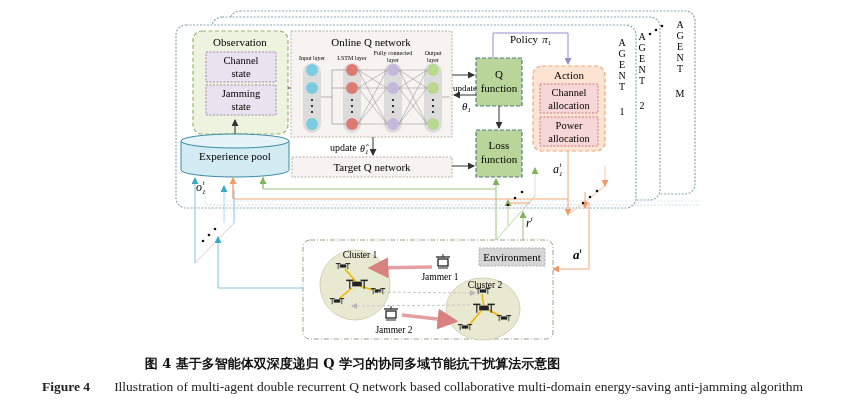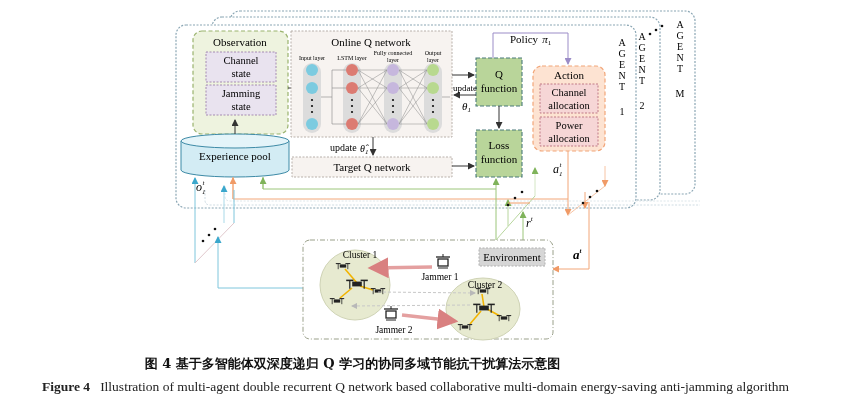--- a/index.html
+++ b/index.html
@@ -4,21 +4,21 @@
 <style>
   html, body { margin:0; padding:0; background:#ffffff; }
   body { width:865px; height:414px; position:relative; overflow:hidden;
          font-family:"Liberation Serif", "DejaVu Serif", serif; color:#222; }
   #stage { position:absolute; left:0; top:0; width:865px; height:414px; }
   svg text { font-family:"Liberation Serif", "DejaVu Serif", serif; }
   .cap-cn { position:absolute; left:0; width:705px; top:355px; text-align:center;
             font-family:"DejaVu Serif", serif; font-weight:bold; font-size:13px; color:#111; }
   .cap-en { position:absolute; left:42px; top:378px; width:790px; font-size:13.5px; line-height:17px;
             font-family:"Liberation Serif", "DejaVu Serif", serif; color:#222; }
-  .cap-en b { font-weight:bold; margin-right:10px; }
+  .cap-en b { font-weight:bold; margin-right:24px; }
 </style>
 </head>
 <body>
 
 <svg id="stage" width="865" height="414" viewBox="0 0 865 414">
   <defs>
     <marker id="ah-dark" markerWidth="7" markerHeight="7" refX="6" refY="3.5" orient="auto">
         <path d="M0,0 L7,3.5 L0,7 z" fill="#333"></path>
       </marker>
     <marker id="ah-blue" markerWidth="7" markerHeight="7" refX="6" refY="3.5" orient="auto">

